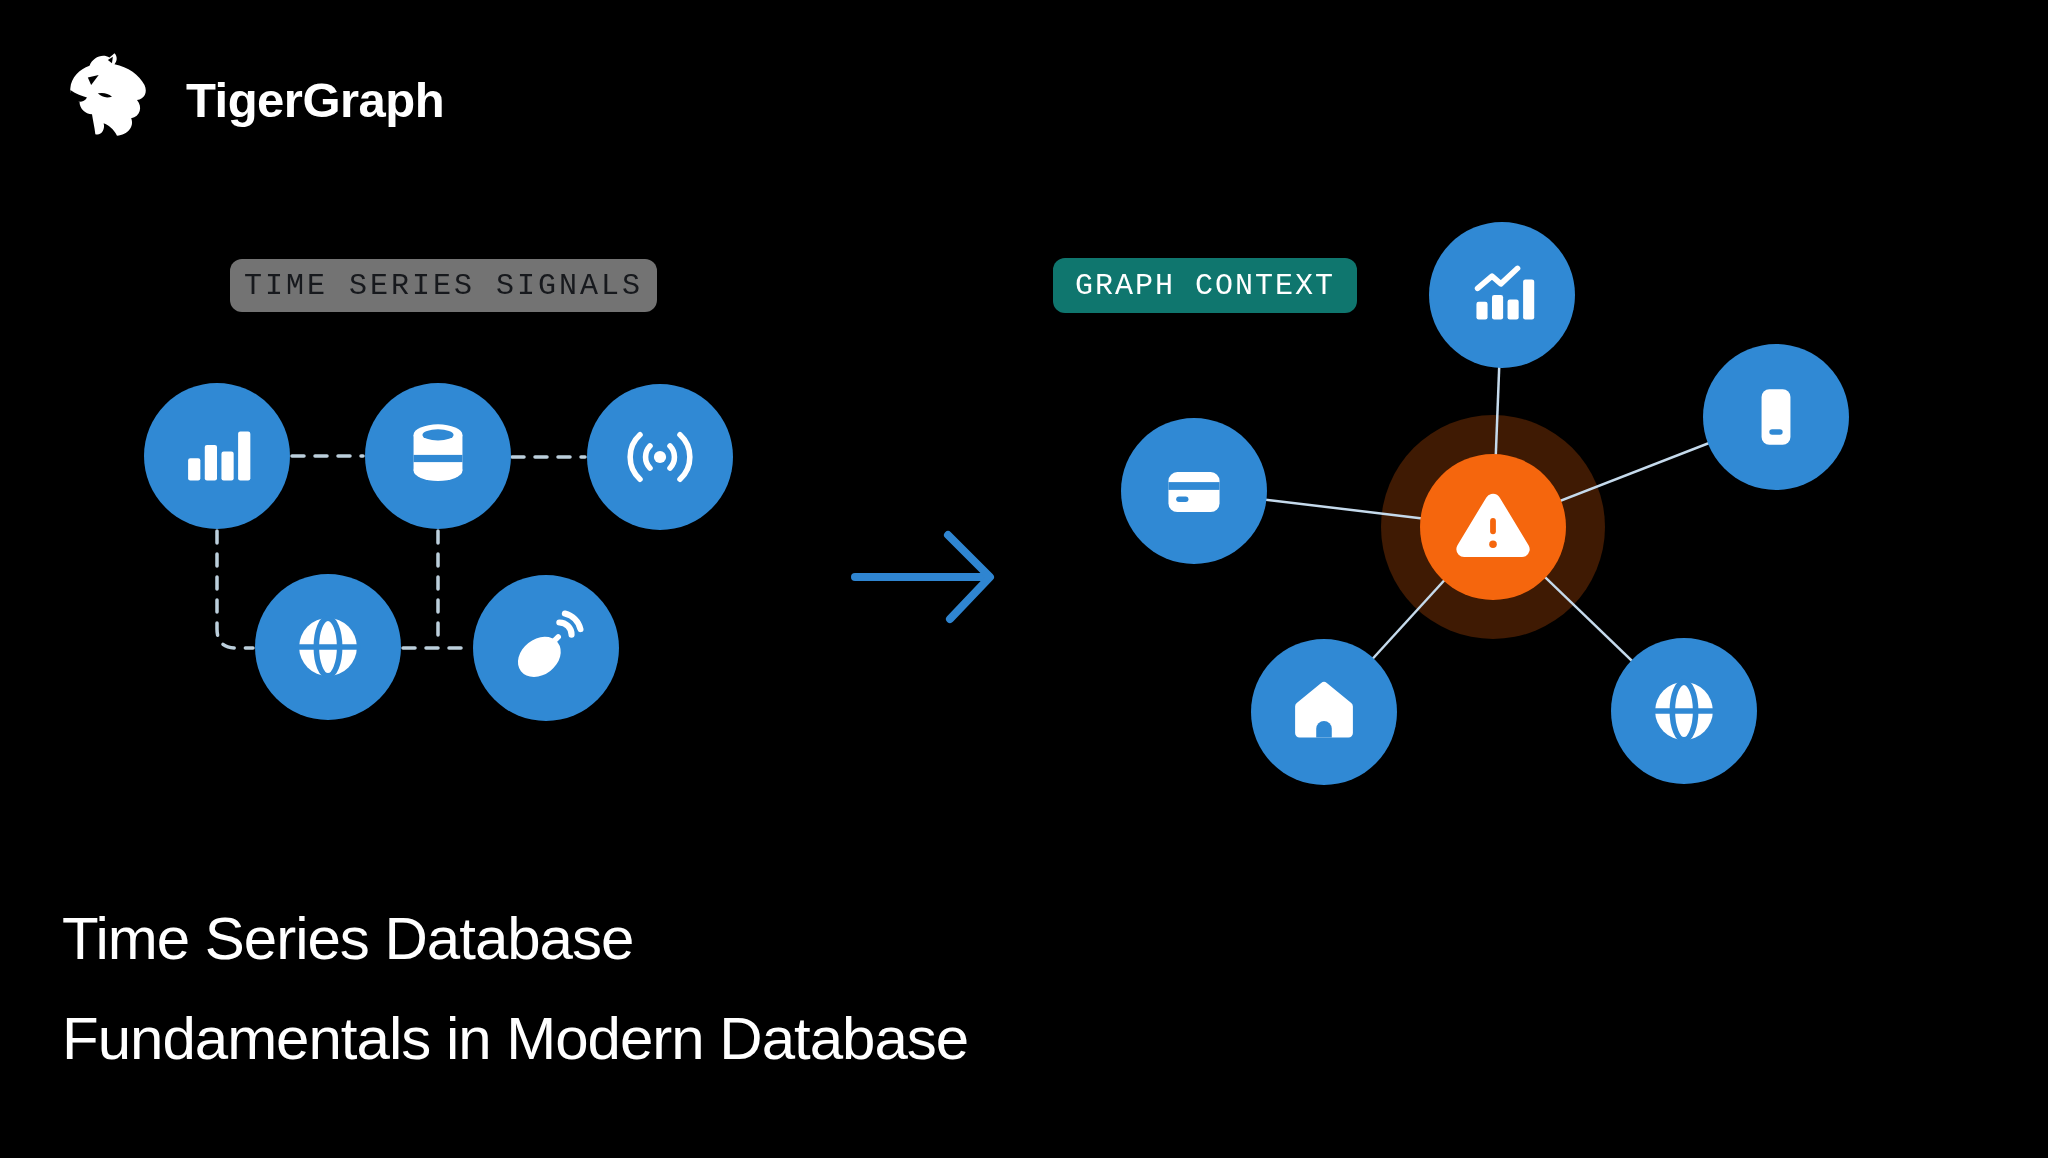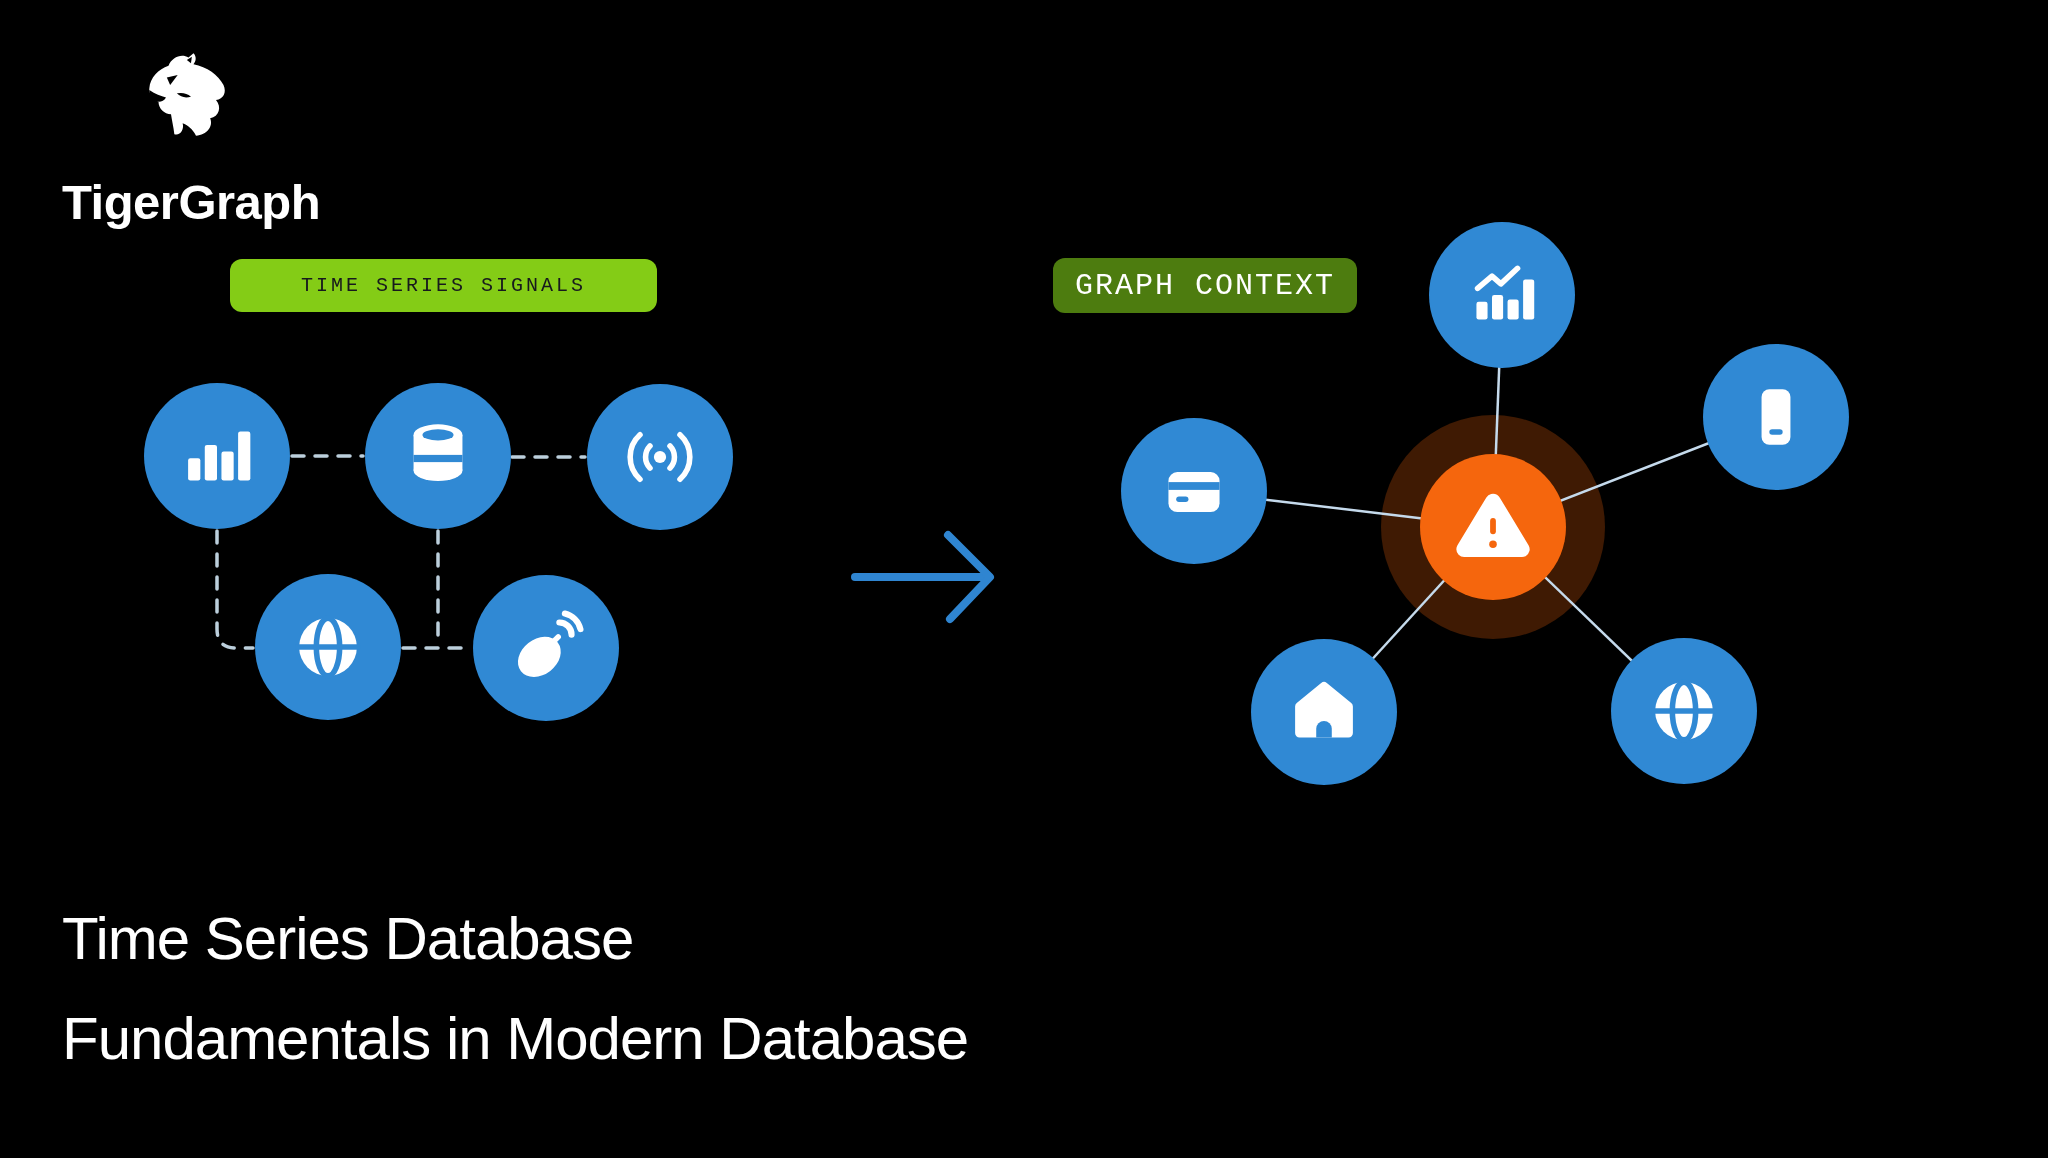--- a/index.html
+++ b/index.html
@@ -1,29 +1,29 @@
 <!DOCTYPE html>
 <html><head>
 <meta charset="utf-8">
 <style>
   html,body{margin:0;padding:0;background:#000;}
   #stage{position:relative;width:2048px;height:1158px;background:#000;overflow:hidden;
          font-family:"Liberation Sans", sans-serif;}
   svg{display:block;}
-  .abs{position:absolute;flex-direction:column;}
+  .abs{position:absolute;}
   
   #logo{left:62px;top:50px;display:flex;align-items:center;gap:24px;}
   #brand-name{color:#fff;font-size:49px;font-weight:700;letter-spacing:-0.5px;}
   
   .badge{display:flex;align-items:center;justify-content:center;
          font-family:"Liberation Mono","DejaVu Sans Mono",monospace;
          border-radius:12px;box-sizing:border-box;white-space:nowrap;}
-  #badge-left{left:230px;top:259px;width:427px;height:53px;background:#84cc16;
-              color:#17191D;font-size:20px;letter-spacing:3px;}
-  #badge-right{left:1053px;top:258px;width:304px;height:55px;background:#4d7c0f;
+  #badge-left{left:230px;top:259px;width:427px;height:53px;background:#737373;
+              color:#17191D;font-size:30px;letter-spacing:3px;}
+  #badge-right{left:1053px;top:258px;width:304px;height:55px;background:#0f766e;
                color:#fff;font-size:30px;letter-spacing:2px;}
   
   .node{position:absolute;width:146px;height:146px;border-radius:50%;
         background:#3089D4;display:flex;align-items:center;justify-content:center;}
   .node svg{width:80px;height:80px;}
   #glow{left:1381px;top:415px;width:224px;height:224px;border-radius:50%;
         background:rgba(244,100,12,0.26);}
   .node.center{background:#F5660D;}
   
   #heading{left:62px;top:889px;color:#FFFFFF;font-size:60px;line-height:100px;

